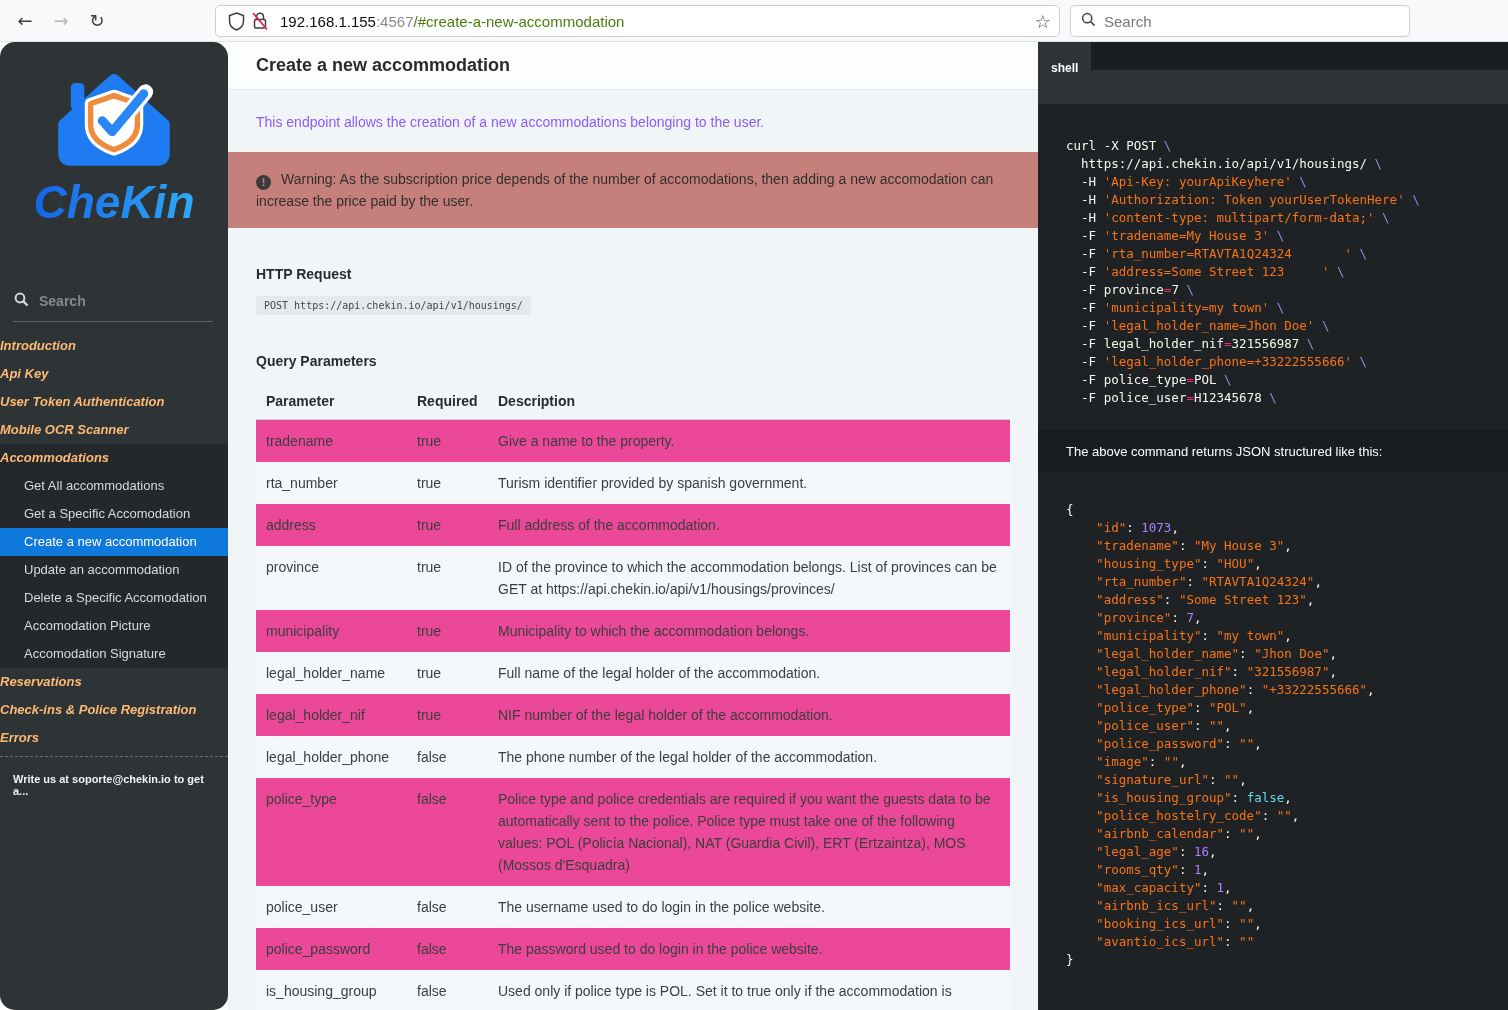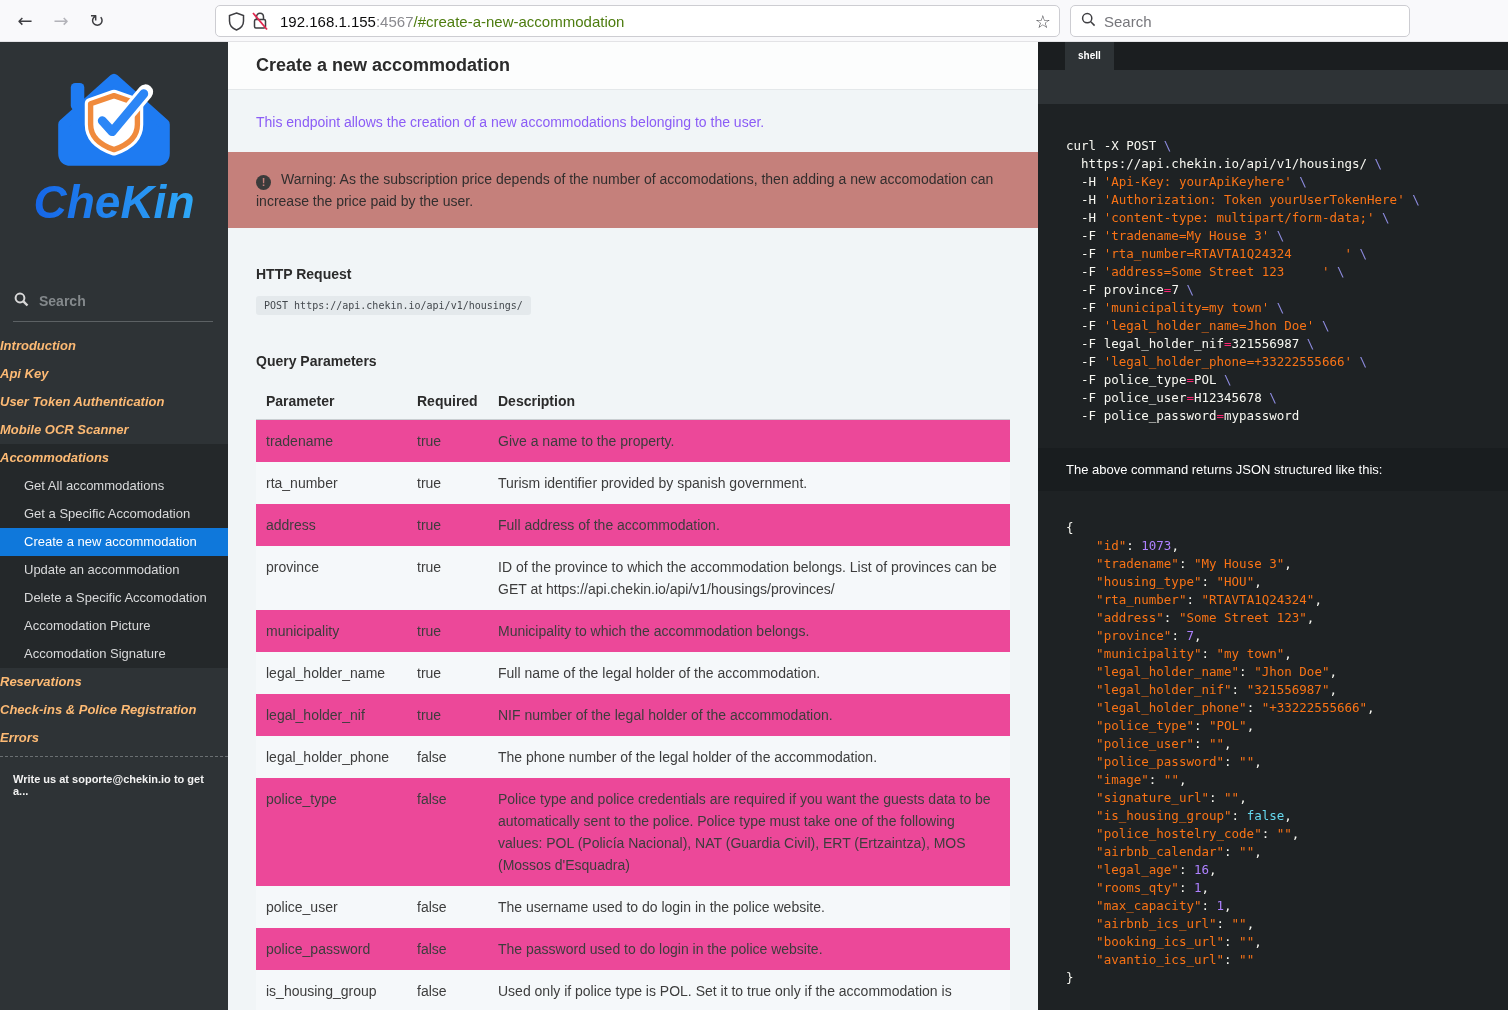--- a/index.html
+++ b/index.html
@@ -16,21 +16,21 @@
   .url-text .port { color:#8a8a8f; }
   .url-text .path { color:#4d7c0f; }
   .star { font-family:"DejaVu Sans", sans-serif; font-size:18px; color:#48484d; margin-left:auto; }
   .searchbox { position:absolute; left:1070px; top:5px; width:340px; height:32px; background:#fff; border:1px solid #cdcdd2; border-radius:5px; display:flex; align-items:center; padding:0 10px; }
   .searchbox .ph { margin-left:8px; font-size:15px; color:#76767b; }
 
   
   .app { position:absolute; top:42px; left:0; width:1508px; height:968px; display:flex; }
 
   
-  .sidebar { width:228px; height:100%; background:#2E3336; flex:none; display:flex; flex-direction:column; overflow:hidden; }
+  .sidebar { width:228px; height:100%; background:#2E3336; flex:none; display:flex; flex-direction:column; overflow:hidden;border-radius:15px; }
   .logo-wrap { text-align:center; padding-top:26px; height:238px; flex:none; }
   .search-row { position:relative; padding:0 14px; height:42px; flex:none; display:flex; align-items:center; border-bottom:0; }
   .search-row .underline { position:absolute; left:13px; right:15px; bottom:0; border-bottom:1px solid #5c6164; }
   .search-row .ph { margin-left:10px; font-size:14px; font-weight:bold; color:#84898c; }
   .nav { margin-top:10px; flex:none; }
   .nav-item { height:28px; line-height:28px; font-size:13px; white-space:nowrap; cursor:pointer; }
   .nav-item.top { font-weight:bold; color:#fdba74;font-style:italic; }
   .nav-item.sub { padding-left:24px; color:#d9dadb; }
   .nav-item.in-section { background:#24282A; }
   .nav-item.active { background:var(--accent,#0F78DB); color:#fff; }
@@ -49,21 +49,21 @@
   table.params { margin:12px 28px 0; width:754px; border-collapse:collapse; table-layout:fixed; }
   table.params th { text-align:left; font-size:14px; color:#2b2b2b; padding:12px 0 10px 0; border-bottom:1px solid #c9ced1; }
   table.params td { font-size:14px; color:#3d3d3d; line-height:22px; padding:10px 12px 10px 0; vertical-align:top; }
   table.params td:first-child, table.params th:first-child { padding-left:10px; }
   table.params tr.odd td { background:#ec4899; }
   table.params tr.even td { background:#f5f8fa; }
 
   
   .panel { width:470px; height:100%; background:#2E3336; flex:none; display:flex; flex-direction:column; overflow:hidden; }
   .tabbar { height:28px; background:#1B1E20; flex:none; display:flex; }
-  .tab { padding:0 13px; height:28px; line-height:28px; font-size:10px; font-weight:bold; color:#fff; background:#2E3336; cursor:pointer;margin-left:27px; }
+  .tab { padding:12px 13px; height:28px; line-height:28px; font-size:12px; font-weight:bold; color:#fff; background:#2E3336; cursor:pointer; }
   .gap { height:34px; flex:none; }
   .codeblock { background:#1E2224; font-family:"DejaVu Sans Mono", monospace; font-size:12.5px; line-height:18px; color:#F8F8F2; }
   .codeblock.shell { padding:33px 10px 23px 28px; flex:none; }
   .codeblock.json { padding:28px 10px 0 28px; flex:1; }
   .annotation { background:#191D1F; padding:14px 28px; font-size:13px; color:#ffffff; flex:none; }
   .code-line { white-space:pre; }
   .tk-p { color:#F8F8F2; }
   .tk-s { color:#f97316; }
   .tk-o { color:#F92672; }
   .tk-e { color:#8E8CE0; }
@@ -269,21 +269,20 @@
         <div class="code-line"><span class="tk-p">  -F </span><span class="tk-s">'tradename=My House 3'</span><span class="tk-p"> </span><span class="tk-e">\</span></div>
         <div class="code-line"><span class="tk-p">  -F </span><span class="tk-s">'rta_number=RTAVTA1Q24324       '</span><span class="tk-p"> </span><span class="tk-e">\</span></div>
         <div class="code-line"><span class="tk-p">  -F </span><span class="tk-s">'address=Some Street 123     '</span><span class="tk-p"> </span><span class="tk-e">\</span></div>
         <div class="code-line"><span class="tk-p">  -F province</span><span class="tk-o">=</span><span class="tk-p">7 </span><span class="tk-e">\</span></div>
         <div class="code-line"><span class="tk-p">  -F </span><span class="tk-s">'municipality=my town'</span><span class="tk-p"> </span><span class="tk-e">\</span></div>
         <div class="code-line"><span class="tk-p">  -F </span><span class="tk-s">'legal_holder_name=Jhon Doe'</span><span class="tk-p"> </span><span class="tk-e">\</span></div>
         <div class="code-line"><span class="tk-p">  -F legal_holder_nif</span><span class="tk-o">=</span><span class="tk-p">321556987 </span><span class="tk-e">\</span></div>
         <div class="code-line"><span class="tk-p">  -F </span><span class="tk-s">'legal_holder_phone=+33222555666'</span><span class="tk-p"> </span><span class="tk-e">\</span></div>
         <div class="code-line"><span class="tk-p">  -F police_type</span><span class="tk-o">=</span><span class="tk-p">POL </span><span class="tk-e">\</span></div>
         <div class="code-line"><span class="tk-p">  -F police_user</span><span class="tk-o">=</span><span class="tk-p">H12345678 </span><span class="tk-e">\</span></div>
-        <div class="code-line"><span class="tk-p">  -F police_password</span><span class="tk-o">=</span><span class="tk-p">mypassword</span></div>
       </div>
     <div class="annotation">The above command returns JSON structured like this:</div>
     <div class="codeblock json">
         <div class="code-line"><span class="tk-p">{</span></div>
         <div class="code-line"><span class="tk-p">    </span><span class="tk-s">"id"</span><span class="tk-p">: </span><span class="tk-n">1073</span><span class="tk-p">,</span></div>
         <div class="code-line"><span class="tk-p">    </span><span class="tk-s">"tradename"</span><span class="tk-p">: </span><span class="tk-s">"My House 3"</span><span class="tk-p">,</span></div>
         <div class="code-line"><span class="tk-p">    </span><span class="tk-s">"housing_type"</span><span class="tk-p">: </span><span class="tk-s">"HOU"</span><span class="tk-p">,</span></div>
         <div class="code-line"><span class="tk-p">    </span><span class="tk-s">"rta_number"</span><span class="tk-p">: </span><span class="tk-s">"RTAVTA1Q24324"</span><span class="tk-p">,</span></div>
         <div class="code-line"><span class="tk-p">    </span><span class="tk-s">"address"</span><span class="tk-p">: </span><span class="tk-s">"Some Street 123"</span><span class="tk-p">,</span></div>
         <div class="code-line"><span class="tk-p">    </span><span class="tk-s">"province"</span><span class="tk-p">: </span><span class="tk-n">7</span><span class="tk-p">,</span></div>

